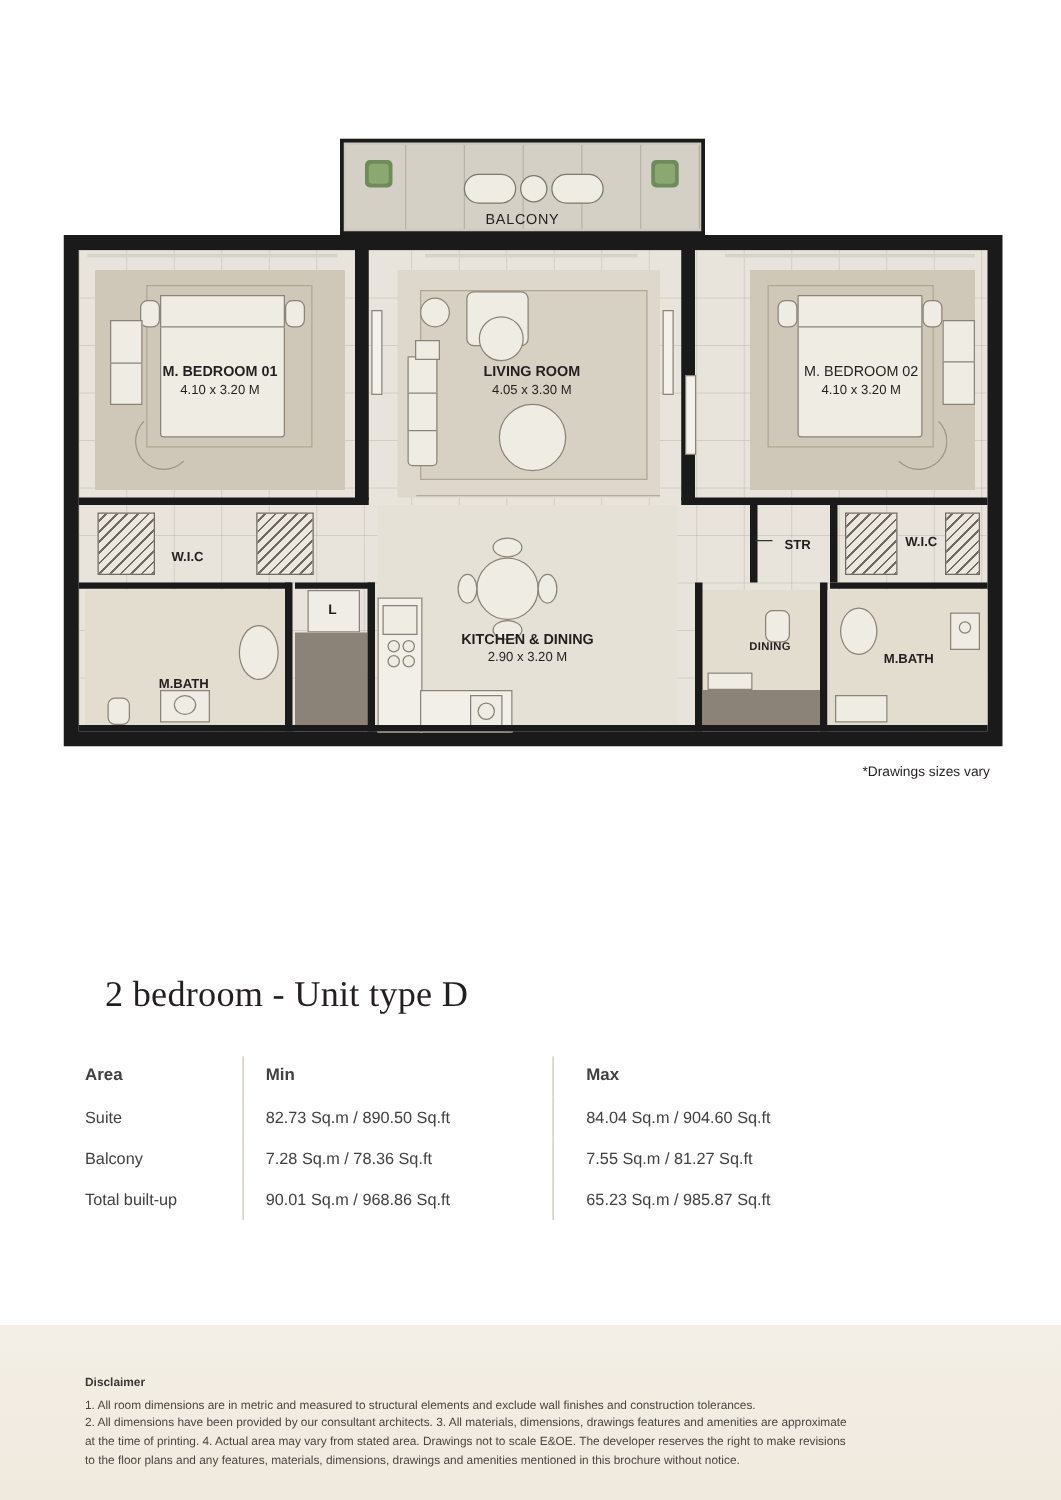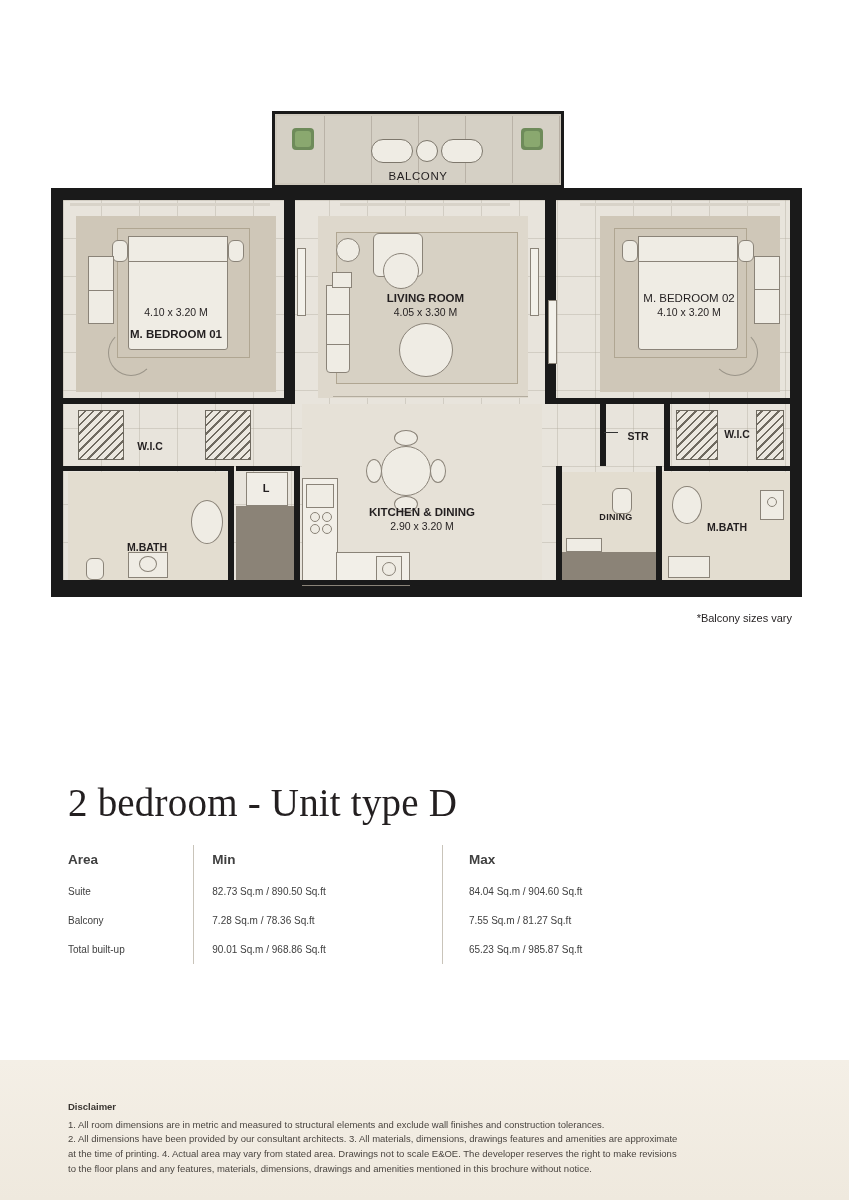--- a/index.html
+++ b/index.html
@@ -81,33 +81,33 @@
   }
   .door-arc{position:absolute;border:1px solid #8a8378;border-radius:50%;}
   .thin{position:absolute;background:#7a7469;}
 
   .note-bal{
     position:absolute;right:57px;top:612px;font-size:11px;color:#231f20;
   }
 
   
   #title{
-    position:absolute;left:68px;top:780px;
+    position:absolute;left:84px;top:780px;
     font-family:"Liberation Serif", serif;
-    font-size:39px;color:#231f20;letter-spacing:.2px;
+    font-size:29px;color:#231f20;letter-spacing:.2px;
   }
   #area-table{
     position:absolute;left:68px;top:845px;width:640px;
     font-size:13.5px;color:#404040;
   }
   #area-table table{border-collapse:collapse;width:100%;}
   #area-table th{
     text-align:left;font-weight:bold;padding:7px 0 10px 0;font-size:13.5px;
   }
-  #area-table td{padding:9px 0;font-size:10px;margin-left:45px;}
+  #area-table td{padding:9px 0;font-size:13px;margin-left:45px;}
   .col-a{width:130px;}
   .col-b{width:240px;padding-left:18px !important;border-left:1px solid #c9c4ba;}
   .col-c{width:250px;padding-left:26px !important;border-left:1px solid #c9c4ba;}
 
   
   #footer{
     position:absolute;left:0;top:1060px;width:849px;height:140px;
     background:linear-gradient(to bottom,#f4efe6,#efe9de);
   }
   #disclaimer{
@@ -147,21 +147,21 @@
 
   <div class="room" style="left:76px;top:216px;width:200px;height:176px;"></div>
   <div class="carpet" style="left:117px;top:228px;width:131px;height:128px;"></div>
   <div class="furn" style="left:128px;top:236px;width:98px;height:112px;border-radius:3px;"></div>
   <div class="furn" style="left:128px;top:236px;width:98px;height:24px;"></div>
   <div class="furn-r" style="left:112px;top:240px;width:14px;height:20px;"></div>
   <div class="furn-r" style="left:228px;top:240px;width:14px;height:20px;"></div>
   <div class="furn" style="left:88px;top:256px;width:24px;height:66px;"></div>
   <div class="furn" style="left:88px;top:256px;width:24px;height:33px;"></div>
   <div class="door-arc" style="left:108px;top:330px;width:44px;height:44px;border-color:transparent;border-left-color:#9a9488;border-bottom-color:#9a9488;"></div>
-  <div class="plan-label" style="left:96px;top:291px;width:160px;font-size:11.5px;font-weight:600;margin-top:36px;">M. BEDROOM 01</div>
+  <div class="plan-label" style="left:96px;top:291px;width:160px;font-size:11.5px;font-weight:600;">M. BEDROOM 01</div>
   <div class="plan-label" style="left:96px;top:306px;width:160px;font-size:10.5px;">4.10 x 3.20 M</div>
 
   <div class="wall" style="left:284px;top:200px;width:11px;height:200px;"></div>
   <div class="furn" style="left:297px;top:248px;width:7px;height:66px;background:#f3f1ea;"></div>
 
   <div class="room-lite" style="left:318px;top:216px;width:210px;height:182px;"></div>
   <div class="carpet" style="left:336px;top:232px;width:180px;height:150px;background:#d7d1c4;"></div>
   <div class="furn" style="left:326px;top:285px;width:22px;height:86px;border-radius:4px;"></div>
   <div class="furn" style="left:326px;top:285px;width:22px;height:29px;"></div>
   <div class="furn" style="left:326px;top:314px;width:22px;height:29px;"></div>
@@ -251,21 +251,21 @@
 
   <div class="room-lite" style="left:662px;top:472px;width:128px;height:108px;background:#e3ddd0;"></div>
   <div class="furn-c" style="left:672px;top:486px;width:28px;height:36px;"></div>
   <div class="furn" style="left:760px;top:490px;width:22px;height:28px;"></div>
   <div class="furn-c" style="left:767px;top:497px;width:8px;height:8px;"></div>
   <div class="furn" style="left:668px;top:556px;width:40px;height:20px;"></div>
   <div class="plan-label" style="left:672px;top:521px;width:110px;font-size:10.5px;font-weight:600;">M.BATH</div>
 
   <div class="thin" style="left:63px;top:580px;width:727px;height:5px;background:#1a1a1a;"></div>
 
-  <div class="note-bal">*Balcony sizes vary</div>
+  <div class="note-bal">*Drawings sizes vary</div>
 </div>
 
 <div id="title">2 bedroom - Unit type D</div>
 
 <div id="area-table">
   <table>
     <thead>
       <tr>
         <th class="col-a">Area</th>
         <th class="col-b">Min</th>

